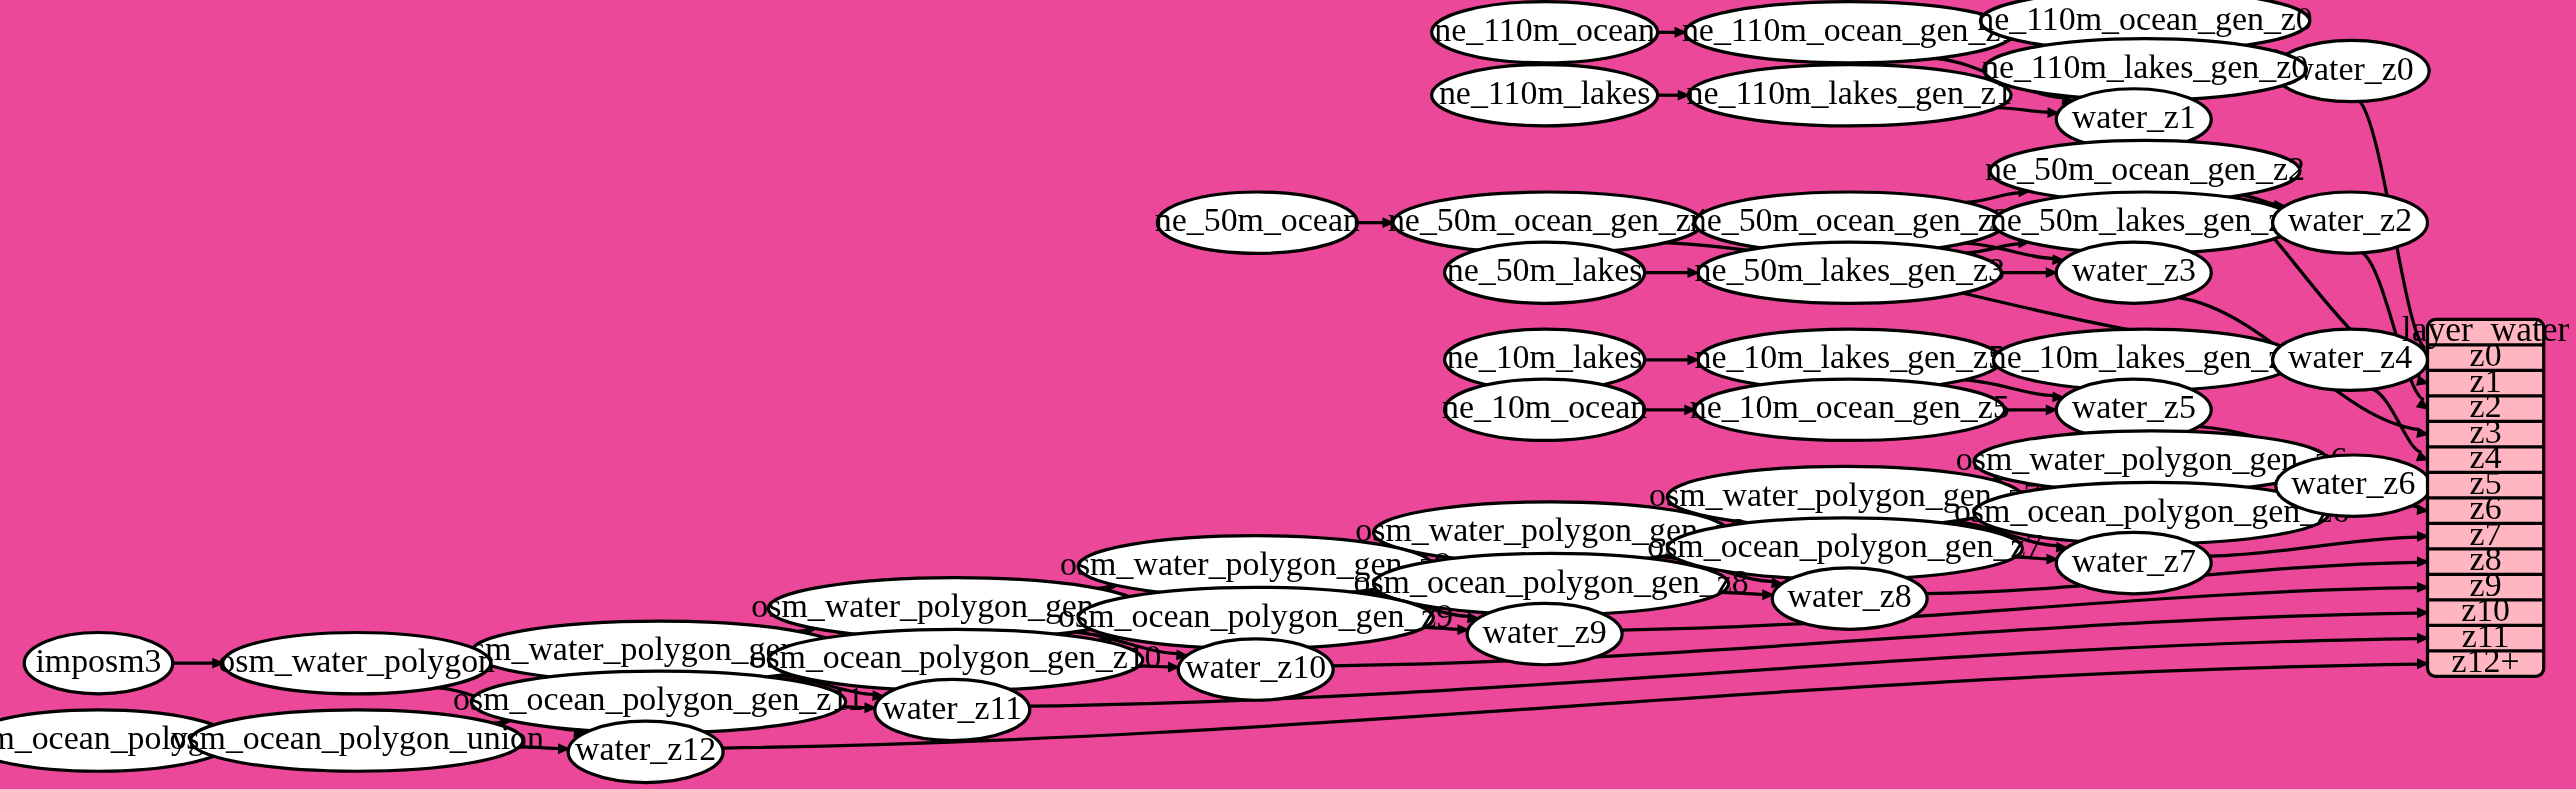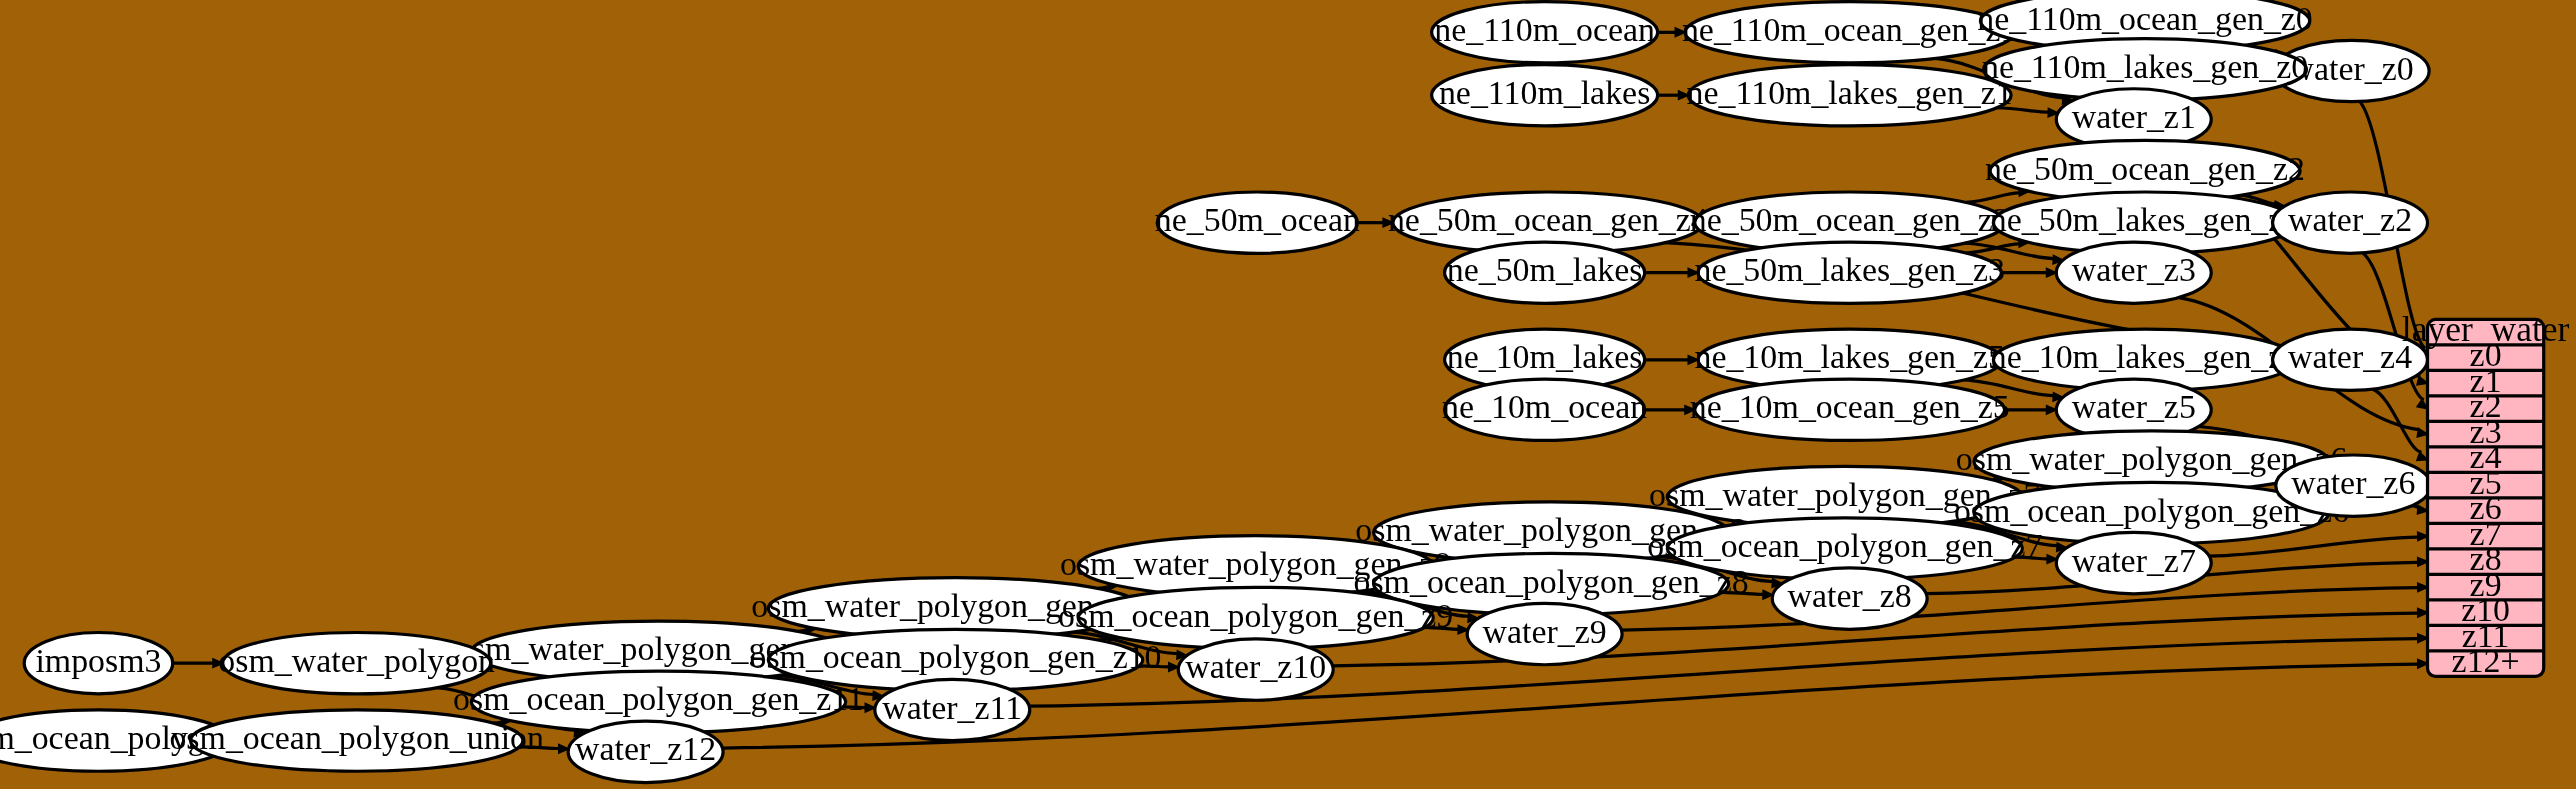--- a/index.html
+++ b/index.html
@@ -1,16 +1,16 @@
 <!DOCTYPE html>
 <html style="font-size:11.5px"><head>
 <meta charset="utf-8">
 <style>
   html,body{margin:0;padding:0;background:#ffffff;}
-  #stage{position:relative;width:2576px;height:789px;background:#a16207;
+  #stage{position:relative;width:2576px;height:789px;background:#ec4899;
          font-family:"Liberation Serif", serif;}
   svg#graph{position:absolute;left:0;top:0;width:2576px;height:789px;overflow:visible;}
   .node-ellipse{fill:#ffffff;stroke:#000000;stroke-width:2;}
   .node-label{font-family:"Liberation Serif", serif;font-size:21px;fill:#000;
               text-anchor:middle;dominant-baseline:middle;}
   .edge-path{fill:none;stroke:#000000;stroke-width:2;}
   .arrow-head{fill:#000000;stroke:#000000;stroke-width:1;}
   .rec-outer{fill:#ffb6c1;stroke:#000000;stroke-width:2;}
   .rec-sep{stroke:#000000;stroke-width:2;}
   .rec-text{font-family:"Liberation Serif", serif;font-size:21px;fill:#000;

